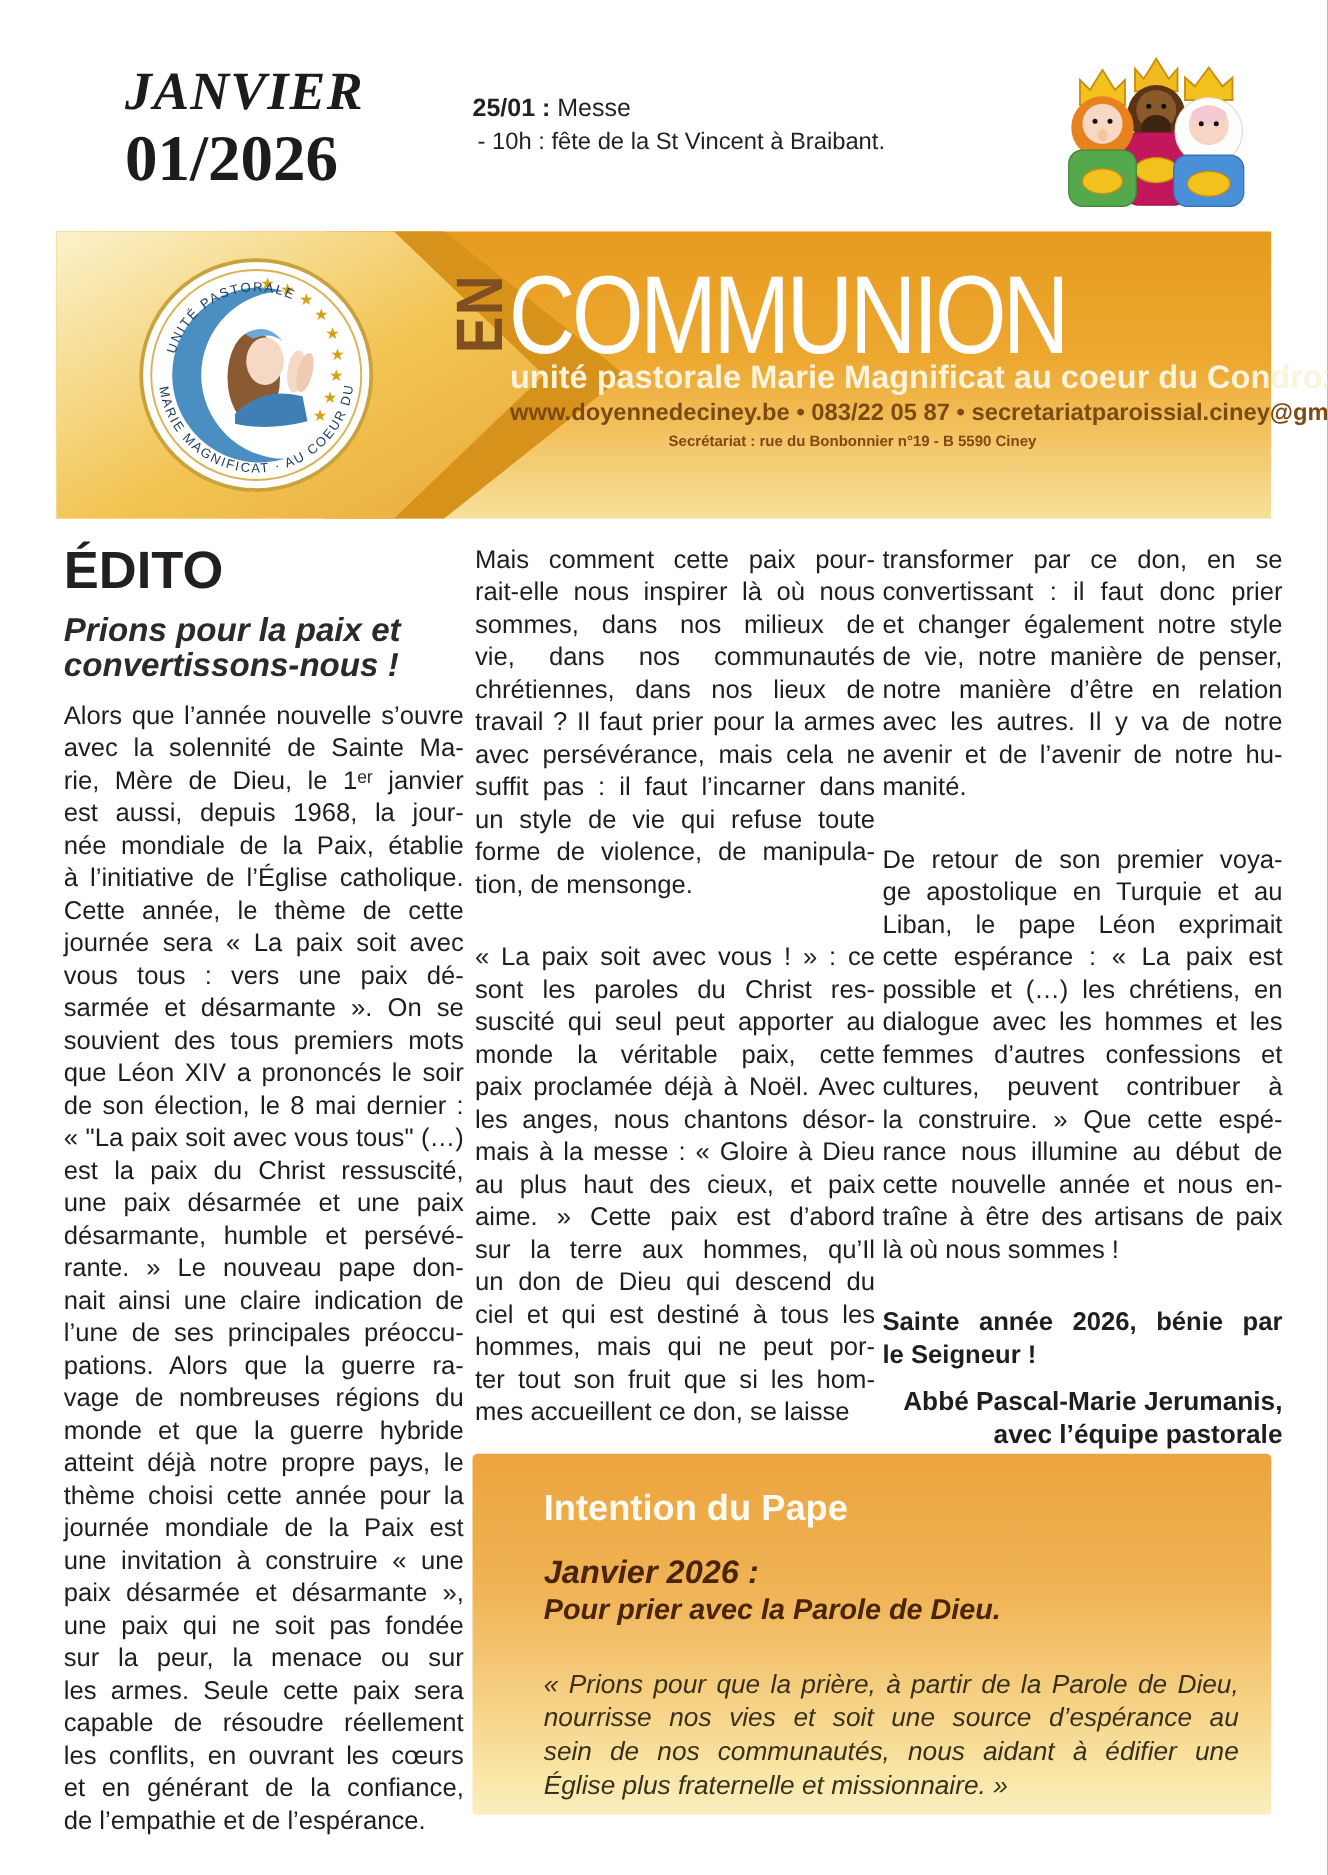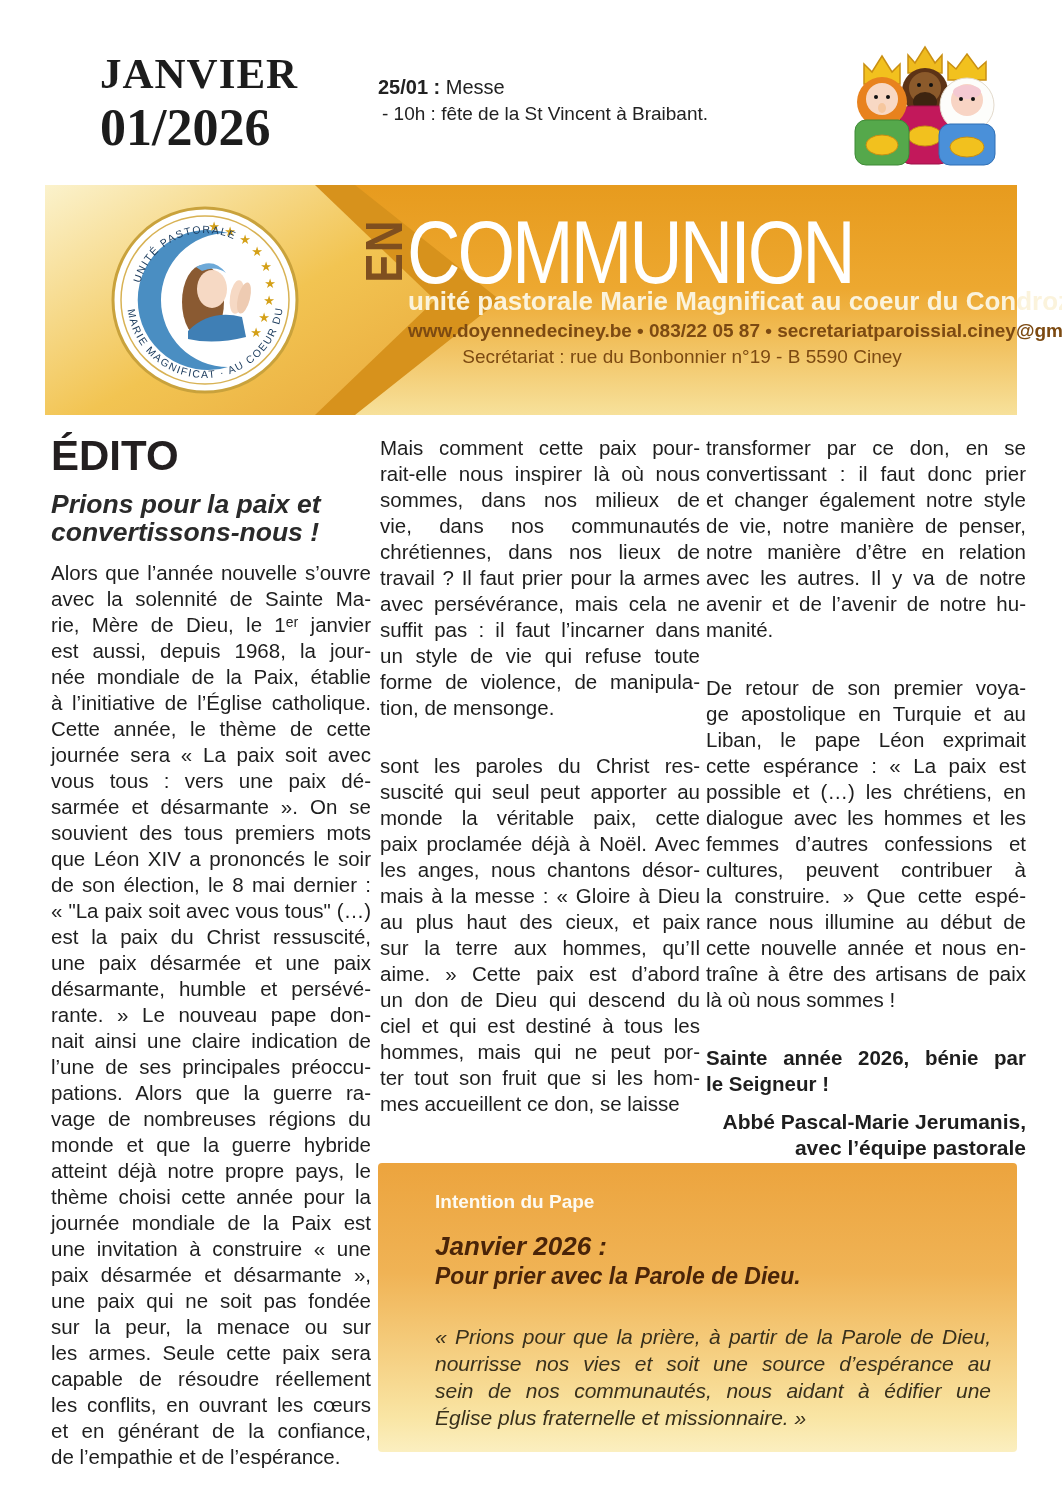--- a/index.html
+++ b/index.html
@@ -1,58 +1,58 @@
 <!DOCTYPE html>
 <html><head>
 <meta charset="utf-8">
 <style>
   html,body{margin:0;padding:0;background:#888;}
   .page{position:relative;width:1062px;height:1500px;background:#ffffff;margin:0 auto;
         font-family:"Liberation Sans","DejaVu Sans",sans-serif;color:#1e1e1e;overflow:hidden;}
   
   .masthead{position:absolute;left:100px;top:52px;font-family:"Liberation Serif","DejaVu Serif",serif;
             font-weight:bold;color:#1c1c1c;line-height:1;}
-  .masthead .month{font-size:43px;letter-spacing:1px;}
+  .masthead .month{font-size:43px;letter-spacing:1px;font-style:italic;}
   .masthead .issue{font-size:52px;margin-top:7px;}
   .notice{position:absolute;left:378px;top:76px;font-size:20px;color:#222;}
   .notice .b{font-weight:bold;}
   .notice .detail{font-size:19px;margin-top:4px;margin-left:4px;}
   .kings{position:absolute;left:842px;top:42px;}
   
   .banner{position:absolute;left:45px;top:185px;width:972px;height:230px;}
   .banner svg.bg{position:absolute;left:0;top:0;}
   .logo{position:absolute;left:65px;top:20px;}
   .en{position:absolute;left:300px;top:26px;width:78px;height:80px;display:flex;align-items:center;justify-content:center;}
   .en span{display:block;transform:rotate(-90deg) scale(1.05,1.25);font-size:42px;font-weight:bold;
            letter-spacing:1px;color:#7f4f1f;}
   .b-title{position:absolute;left:362px;top:16px;font-size:74px;font-weight:400;letter-spacing:-3px;
            color:#ffffff;transform:scaleY(1.2);transform-origin:top left;white-space:nowrap;}
   .b-sub{position:absolute;left:363px;top:101px;width:548px;font-size:26px;font-weight:bold;color:#FBF3DC;white-space:nowrap;}
   .b-contact{position:absolute;left:363px;top:135px;width:548px;font-size:19px;font-weight:bold;color:#7C4A12;white-space:nowrap;}
-  .b-address{position:absolute;left:363px;top:161px;width:548px;font-size:19px;font-weight:normal;color:#7C4A12;text-align:center;}
+  .b-address{position:absolute;left:363px;top:161px;width:548px;font-size:12px;font-weight:bold;color:#7C4A12;text-align:center;}
   
   .col{position:absolute;width:320px;font-size:20.5px;line-height:26px;}
   .col1{left:51px;top:435px;}
   .col2{left:380px;top:435px;}
   .col3{left:706px;top:435px;}
   .edito-title{font-size:42px;font-weight:bold;color:#231f20;line-height:1;}
   .edito-sub{margin-top:13px;font-size:26.5px;font-weight:bold;font-style:italic;line-height:28px;
              color:#2a2a2a;white-space:pre-line;}
   .body-start{margin-top:14px;}
   .para + .para{margin-top:32px;}
   .jline{text-align:justify;text-align-last:justify;text-justify:inter-word;white-space:nowrap;}
   .jline.last{text-align-last:left;white-space:normal;}
   .bold-para{font-weight:bold;margin-top:24px;}
   .sig{margin-top:12px;font-weight:bold;font-size:21px;}
   .sig .jline{text-align:left;text-align-last:right;}
   
   .intention{position:absolute;left:378px;top:1163px;width:639px;height:289px;border-radius:4px;
              background:linear-gradient(180deg,#ECA43E 0%,#F0B355 38%,#F9E5A4 88%,#FBEFC0 100%);
              box-sizing:border-box;padding:28px 26px 0 57px;overflow:hidden;}
-  .int-title{font-size:19px;font-weight:bold;color:#FDFAF2;}
+  .int-title{font-size:29px;font-weight:bold;color:#FDFAF2;}
   .int-month{margin-top:20px;font-size:26px;font-weight:bold;font-style:italic;color:#4A2408;line-height:1.05;}
   .int-theme{font-size:23px;font-weight:bold;font-style:italic;color:#4A2408;margin-top:3px;}
   .int-quote{margin-top:33px;font-size:21px;font-style:italic;color:#38301c;line-height:27px;}
 </style>
 </head>
 <body>
 
 <div class="page">
 
   <div class="masthead">
@@ -213,29 +213,30 @@
         <div class="jline">vie, dans nos communautés</div>
         <div class="jline">chrétiennes, dans nos lieux de</div>
         <div class="jline">travail ? Il faut prier pour la armes</div>
         <div class="jline">avec persévérance, mais cela ne</div>
         <div class="jline">suffit pas : il faut l’incarner dans</div>
         <div class="jline">un style de vie qui refuse toute</div>
         <div class="jline">forme de violence, de manipula-</div>
         <div class="jline last">tion, de mensonge.</div>
       </div>
     <div class="para">
+        <div class="jline">« La paix soit avec vous ! » : ce</div>
         <div class="jline">sont les paroles du Christ res-</div>
         <div class="jline">suscité qui seul peut apporter au</div>
         <div class="jline">monde la véritable paix, cette</div>
         <div class="jline">paix proclamée déjà à Noël. Avec</div>
         <div class="jline">les anges, nous chantons désor-</div>
         <div class="jline">mais à la messe : « Gloire à Dieu</div>
         <div class="jline">au plus haut des cieux, et paix</div>
+        <div class="jline">aime. » Cette paix est d’abord</div>
         <div class="jline">sur la terre aux hommes, qu’Il</div>
-        <div class="jline">aime. » Cette paix est d’abord</div>
         <div class="jline">un don de Dieu qui descend du</div>
         <div class="jline">ciel et qui est destiné à tous les</div>
         <div class="jline">hommes, mais qui ne peut por-</div>
         <div class="jline">ter tout son fruit que si les hom-</div>
         <div class="jline last">mes accueillent ce don, se laisse</div>
       </div>
   </div>
 
   <div class="col col3">
     <div class="para">

